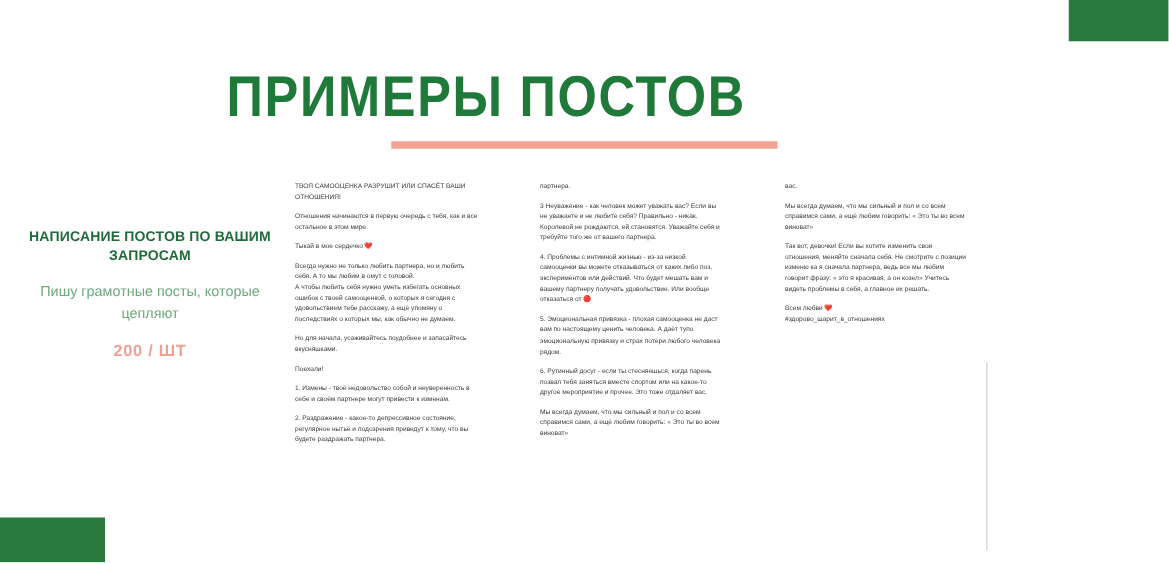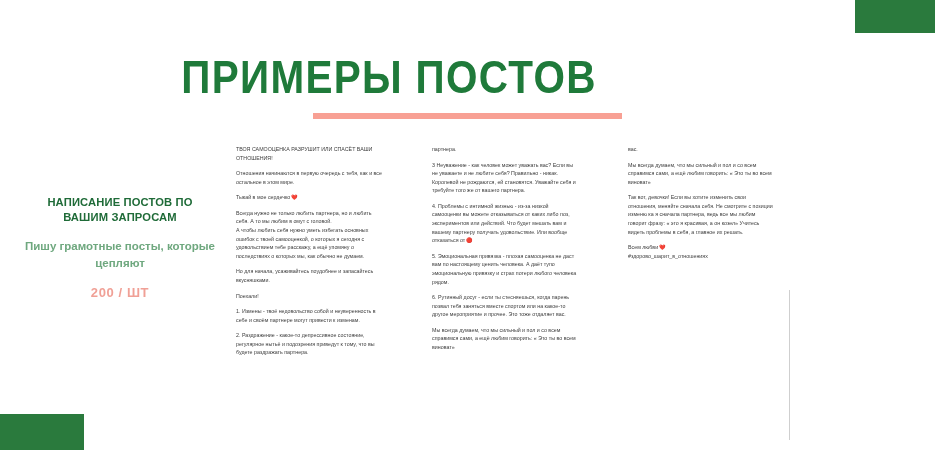--- a/index.html
+++ b/index.html
@@ -75,28 +75,28 @@
     top: 183px;
     width: 196px;
     text-align: center;
   }
   .left-heading {
     font-size: 11.2px;
     font-weight: bold;
     color: #1f6b38;
     line-height: 1.38;
     letter-spacing: 0.15px;
-    margin: 12px;
+    margin: 0;
   }
   .left-sub {
     margin: 12px 0 0 0;
     font-size: 11.5px;
     color: #6fa87f;
     line-height: 1.45;
-    font-weight: bold;
+    font-weight: normal;
     text-align: center;
   }
   .left-price {
     margin: 14px 0 0 0;
     font-size: 13px;
     color: #f0a096;
     letter-spacing: 0.6px;
     font-weight: bold;
   }
 

